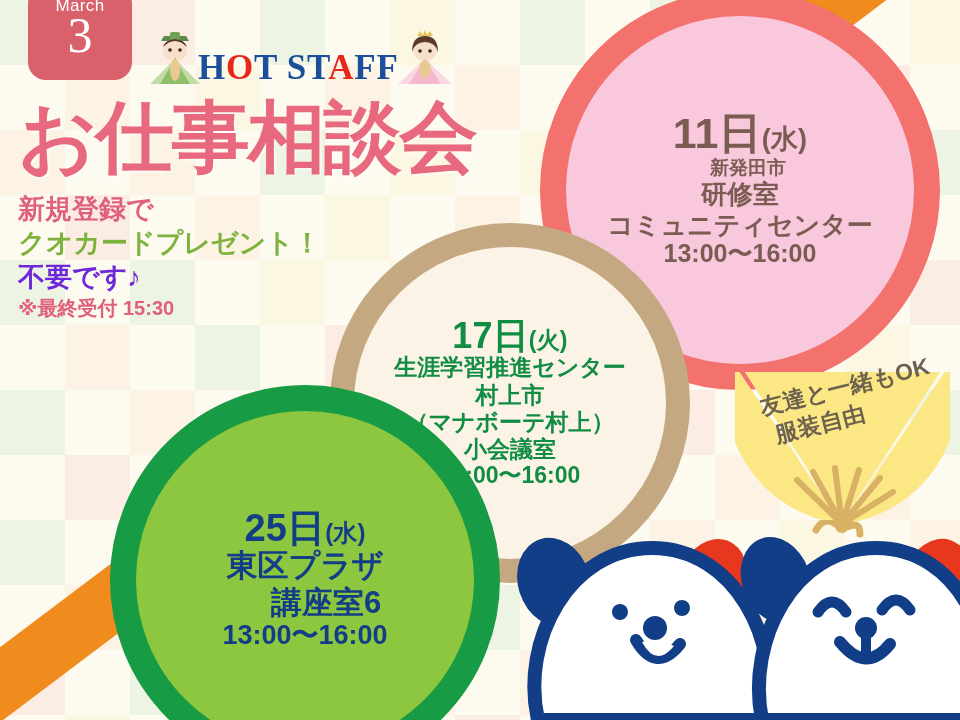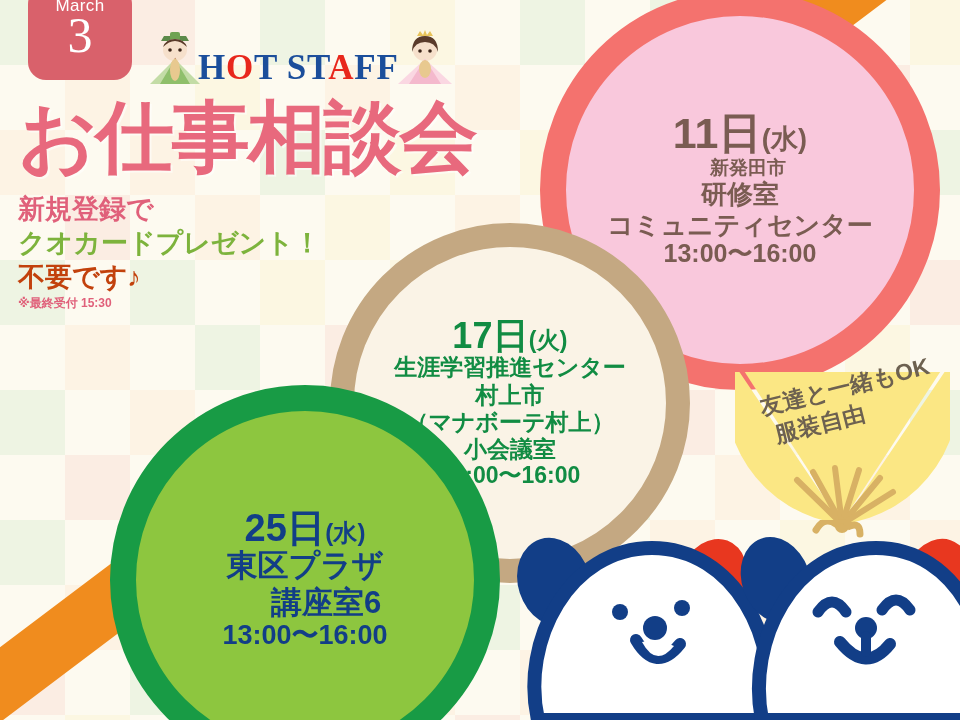--- a/index.html
+++ b/index.html
@@ -87,22 +87,22 @@
     font-size:78px;font-weight:bold;color:#E8697D;letter-spacing:-2px;
     line-height:1;white-space:nowrap;
     text-shadow:2px 2px 0 rgba(255,255,255,.55);}
 
   
   #info-block{position:absolute;left:18px;top:192px;z-index:9;line-height:1.26;}
   #info-block div{white-space:nowrap;font-weight:bold;}
   .l-pink{color:#E0607A;font-size:27px;}
   .l-green{color:#7DB33C;font-size:27px;}
   .l-gray1{color:#6D6150;font-size:27px;}
-  .l-gray2{color:#c2410c;font-size:27px;}
-  .l-note{color:#E0607A;font-size:12px;margin-top:2px;}
+  .l-gray2{color:#6d28d9;font-size:27px;}
+  .l-note{color:#E0607A;font-size:20px;margin-top:2px;}
 
   
   #fan{position:absolute;left:735px;top:372px;width:215px;height:175px;z-index:10;}
   #fan .fan-text{position:absolute;left:22px;top:22px;width:185px;
      transform:rotate(-14deg);transform-origin:0 0;
      color:#6D6150;font-weight:bold;line-height:1.3;}
   #fan .ft1{font-size:23px;white-space:nowrap;}
   #fan .ft2{font-size:23px;white-space:nowrap;margin-left:8px;}
 
   

